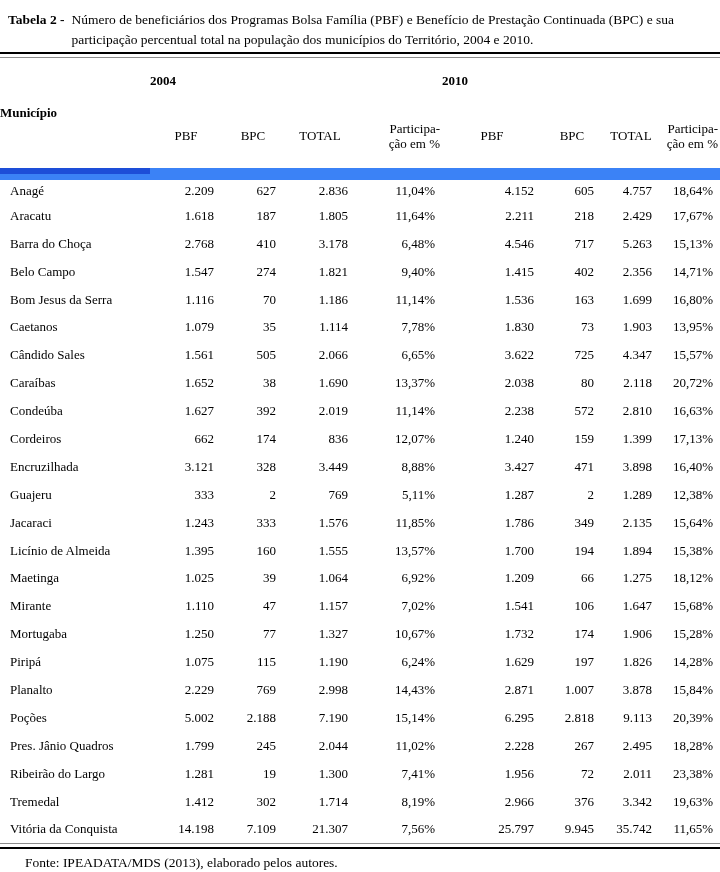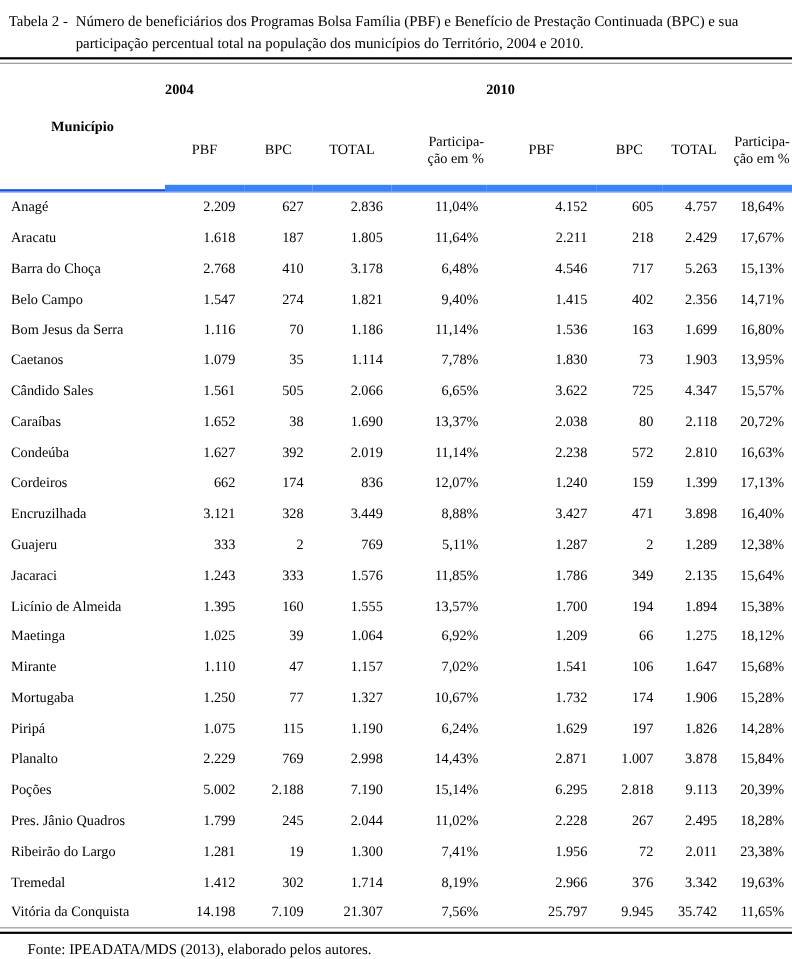--- a/index.html
+++ b/index.html
@@ -10,21 +10,21 @@
     color: #000;
   }
   .sheet { width: 720px; height: 872px; background: #fff; }
 
   
   .title-row {
     display: flex; align-items: flex-start;
     padding: 10px 10px 2px 8px;
     font-size: 13.5px; line-height: 20px;
   }
-  .title-label { font-weight: normal; white-space: nowrap; margin-right: 7px; }
+  .title-label { font-weight: bold; white-space: nowrap; margin-right: 7px; }
   .title-text { flex: 1; }
 
   
   .rule-top {
     width: 720px; height: 6px;
     border-top: 2px solid #000;
     border-bottom: 1px solid #8c8c8c;
   }
   .rule-bottom {
     width: 720px; height: 6px;
@@ -35,29 +35,29 @@
   
   table {
     width: 720px; table-layout: fixed;
     border-collapse: separate; border-spacing: 0;
     font-size: 13px;
   }
   thead th { font-weight: normal; vertical-align: middle; }
   thead tr.year-row { height: 46px; }
   thead tr.sub-row th { height: 70px; border-bottom: 6px solid #3b82f6; }
   th.h-municipio {
-    font-weight: bold; text-align: center; vertical-align: middle;
-    border-bottom: 2px solid #1d4ed8;
+    font-weight: bold; text-align: left; vertical-align: middle;
+    border-bottom: 6px solid #1d4ed8;
   }
   th.h-year { font-weight: bold; text-align: left; }
   th.h-col { text-align: center; }
   th.h-part { text-align: right; white-space: pre-line; line-height: 15px; padding-right: 2px; }
 
   tbody td { height: 27.9px; vertical-align: middle; }
-  tbody tr:first-child td { border-top: 1px solid #3b82f6; }
+  tbody tr:first-child td { border-top: 6px solid #3b82f6; }
   td.c-mun { text-align: left; padding-left: 10px; }
   td.c-num { text-align: right; padding-right: 8px; }
   td.c-pct { text-align: right; padding-right: 7px; }
 
   
   .source {
     padding: 6px 8px 0 8px;
     font-size: 13.5px;
     margin-left: 17px;
   }

